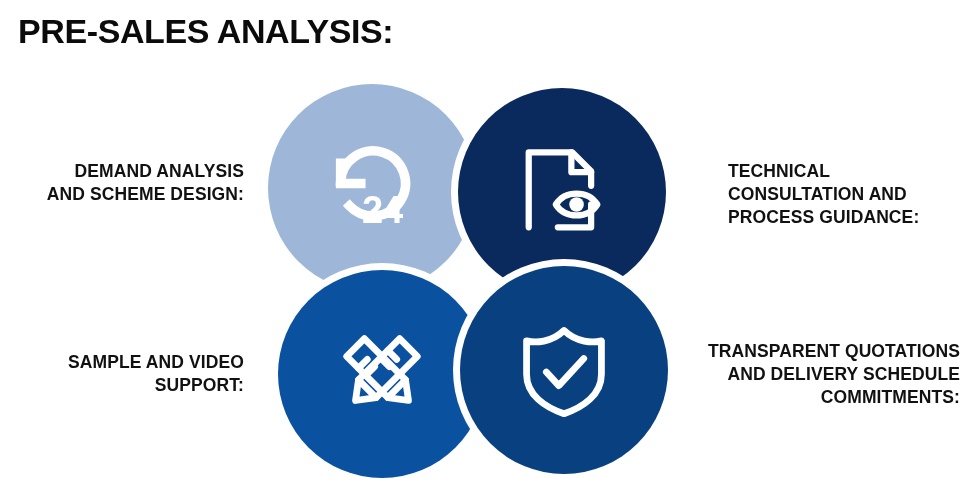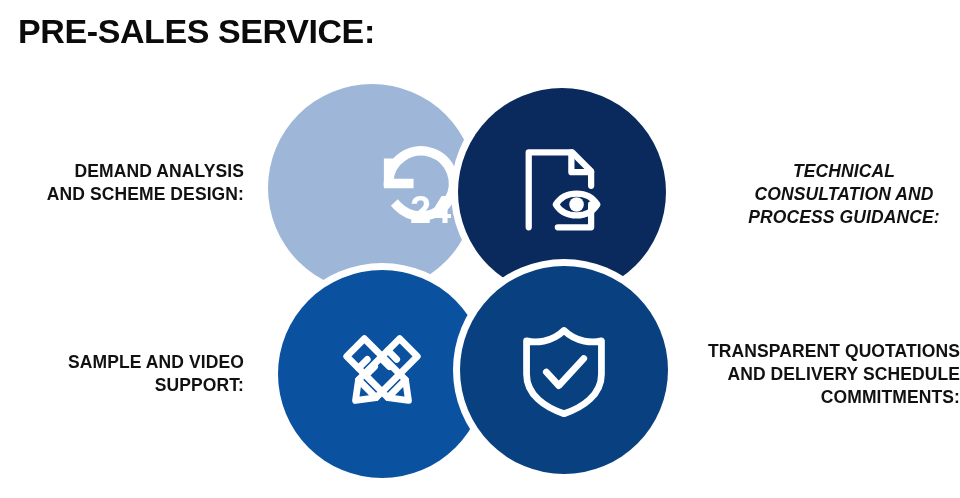--- a/index.html
+++ b/index.html
@@ -56,33 +56,33 @@
     position:absolute;
     font-size:17.5px;
     font-weight:700;
     line-height:1.32;
     letter-spacing:0.1px;
     color:#111111;
     white-space:pre-line;
   }
   #label-demand-analysis   { right:716px; top:160px;  text-align:right; width:300px; }
   #label-sample-video      { right:716px; top:351px;  text-align:right; width:300px; }
-  #label-technical         { left:728px;  top:160px;  text-align:center;  width:232px;font-style:italic; }
+  #label-technical         { left:728px;  top:160px;  text-align:left;  width:232px; }
   #label-transparent       { left:668px;  top:340px;  text-align:right;  width:292px; }
 </style>
 </head>
 <body>
 
 <div id="page">
 
-  <h1 id="page-title">PRE-SALES SERVICE:</h1>
+  <h1 id="page-title">PRE-SALES ANALYSIS:</h1>
 
   <div id="circle-cluster">
 
-    <div class="petal petal-tl" style="background:#9EB7D8;justify-content:flex-end;">
+    <div class="petal petal-tl" style="background:#9EB7D8;">
       <svg class="petal-icon" viewBox="0 0 100 100" fill="none" stroke="#ffffff" stroke-width="8.5" stroke-linecap="square" stroke-linejoin="miter">
 
         <path d="M22,44 A29,29 0 1 1 30,66"></path>
 
         <path d="M22,28 L22,46 L40,46" fill="none"></path>
 
         <g stroke="none" fill="#ffffff">
           <text x="41" y="81" font-family="'Liberation Sans', sans-serif" font-size="34" font-weight="700" letter-spacing="-1">24</text>
         </g>
       </svg>

